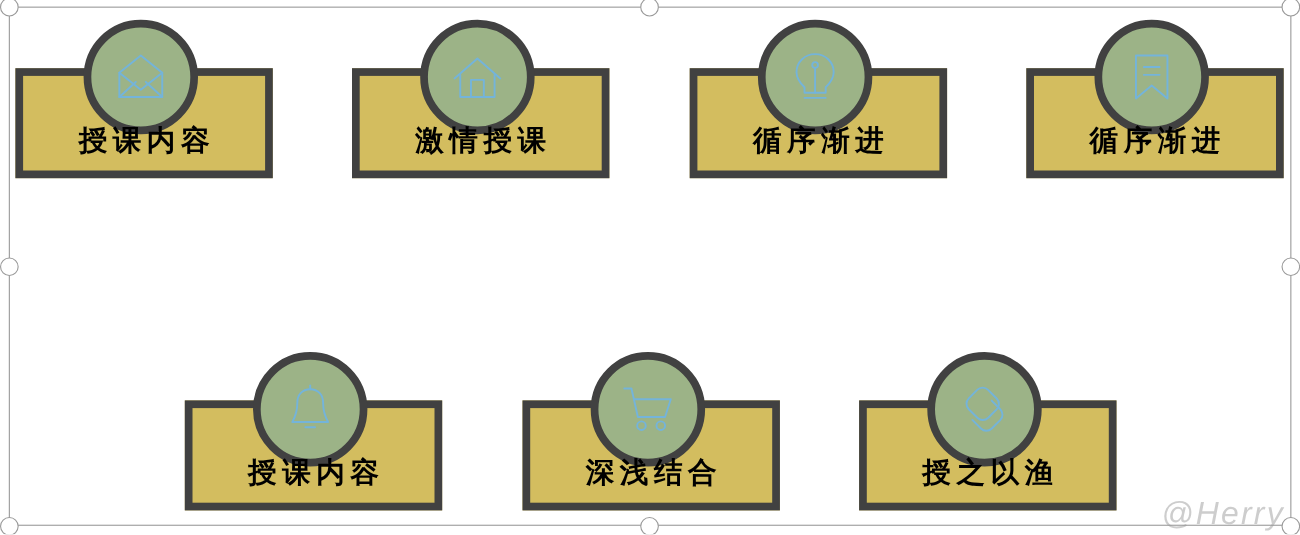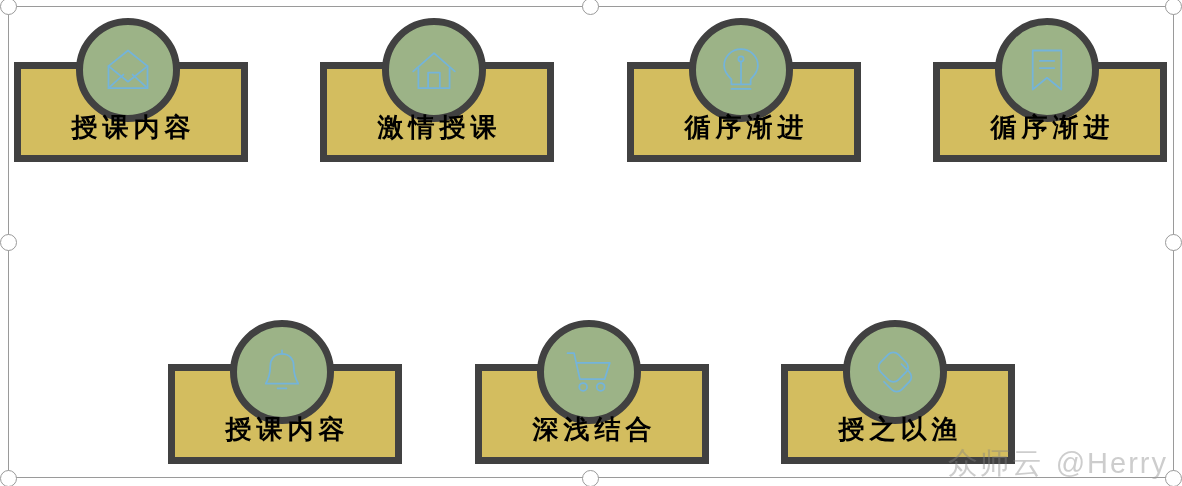--- a/index.html
+++ b/index.html
@@ -108,20 +108,21 @@
     display: flex;
     align-items: baseline;
     gap: 12px;
     font-size: 30px;
     color: rgba(130,130,130,0.40);
     letter-spacing: 2px;
     white-space: nowrap;
     user-select: none;
   }
   .watermark .wm-at {
+    font-style: italic;
     font-size: 29px;
   }
 </style>
 </head>
 <body>
 
 <div id="canvas">
 
   <div class="node" style="left:14px; top:10px;">
     <div class="node-box"></div>
@@ -200,21 +201,20 @@
     <div class="node-circle">
       <svg viewBox="0 0 40 40">
         <path class="ico" d="M22.5 6.5 L28.5 12.5 C30.6 14.6 30.6 18 28.5 20.1 L22.6 26 C20.5 28.1 17.1 28.1 15 26 L9 20 C6.9 17.9 6.9 14.5 9 12.4 L14.9 6.5 C17 4.4 20.4 4.4 22.5 6.5 Z" transform="rotate(0 20 16)"></path>
         <path class="ico" d="M25 14 L31 20 C33.1 22.1 33.1 25.5 31 27.6 L25.1 33.5 C23 35.6 19.6 35.6 17.5 33.5 L11.5 27.5"></path>
       </svg>
     </div>
     <div class="node-label">授之以渔</div>
   </div>
 
   <div class="watermark">
-    <span class="wm-site">众师云</span>
     <span class="wm-at">@Herry</span>
   </div>
 
   <div class="sel-frame"></div>
   <div class="sel-handle" style="left:0px;   top:-2px;"></div>
   <div class="sel-handle" style="left:582px; top:-2px;"></div>
   <div class="sel-handle" style="left:1165px;top:-2px;"></div>
   <div class="sel-handle" style="left:0px;   top:234px;"></div>
   <div class="sel-handle" style="left:1165px;top:234px;"></div>
   <div class="sel-handle" style="left:0px;   top:470px;"></div>

